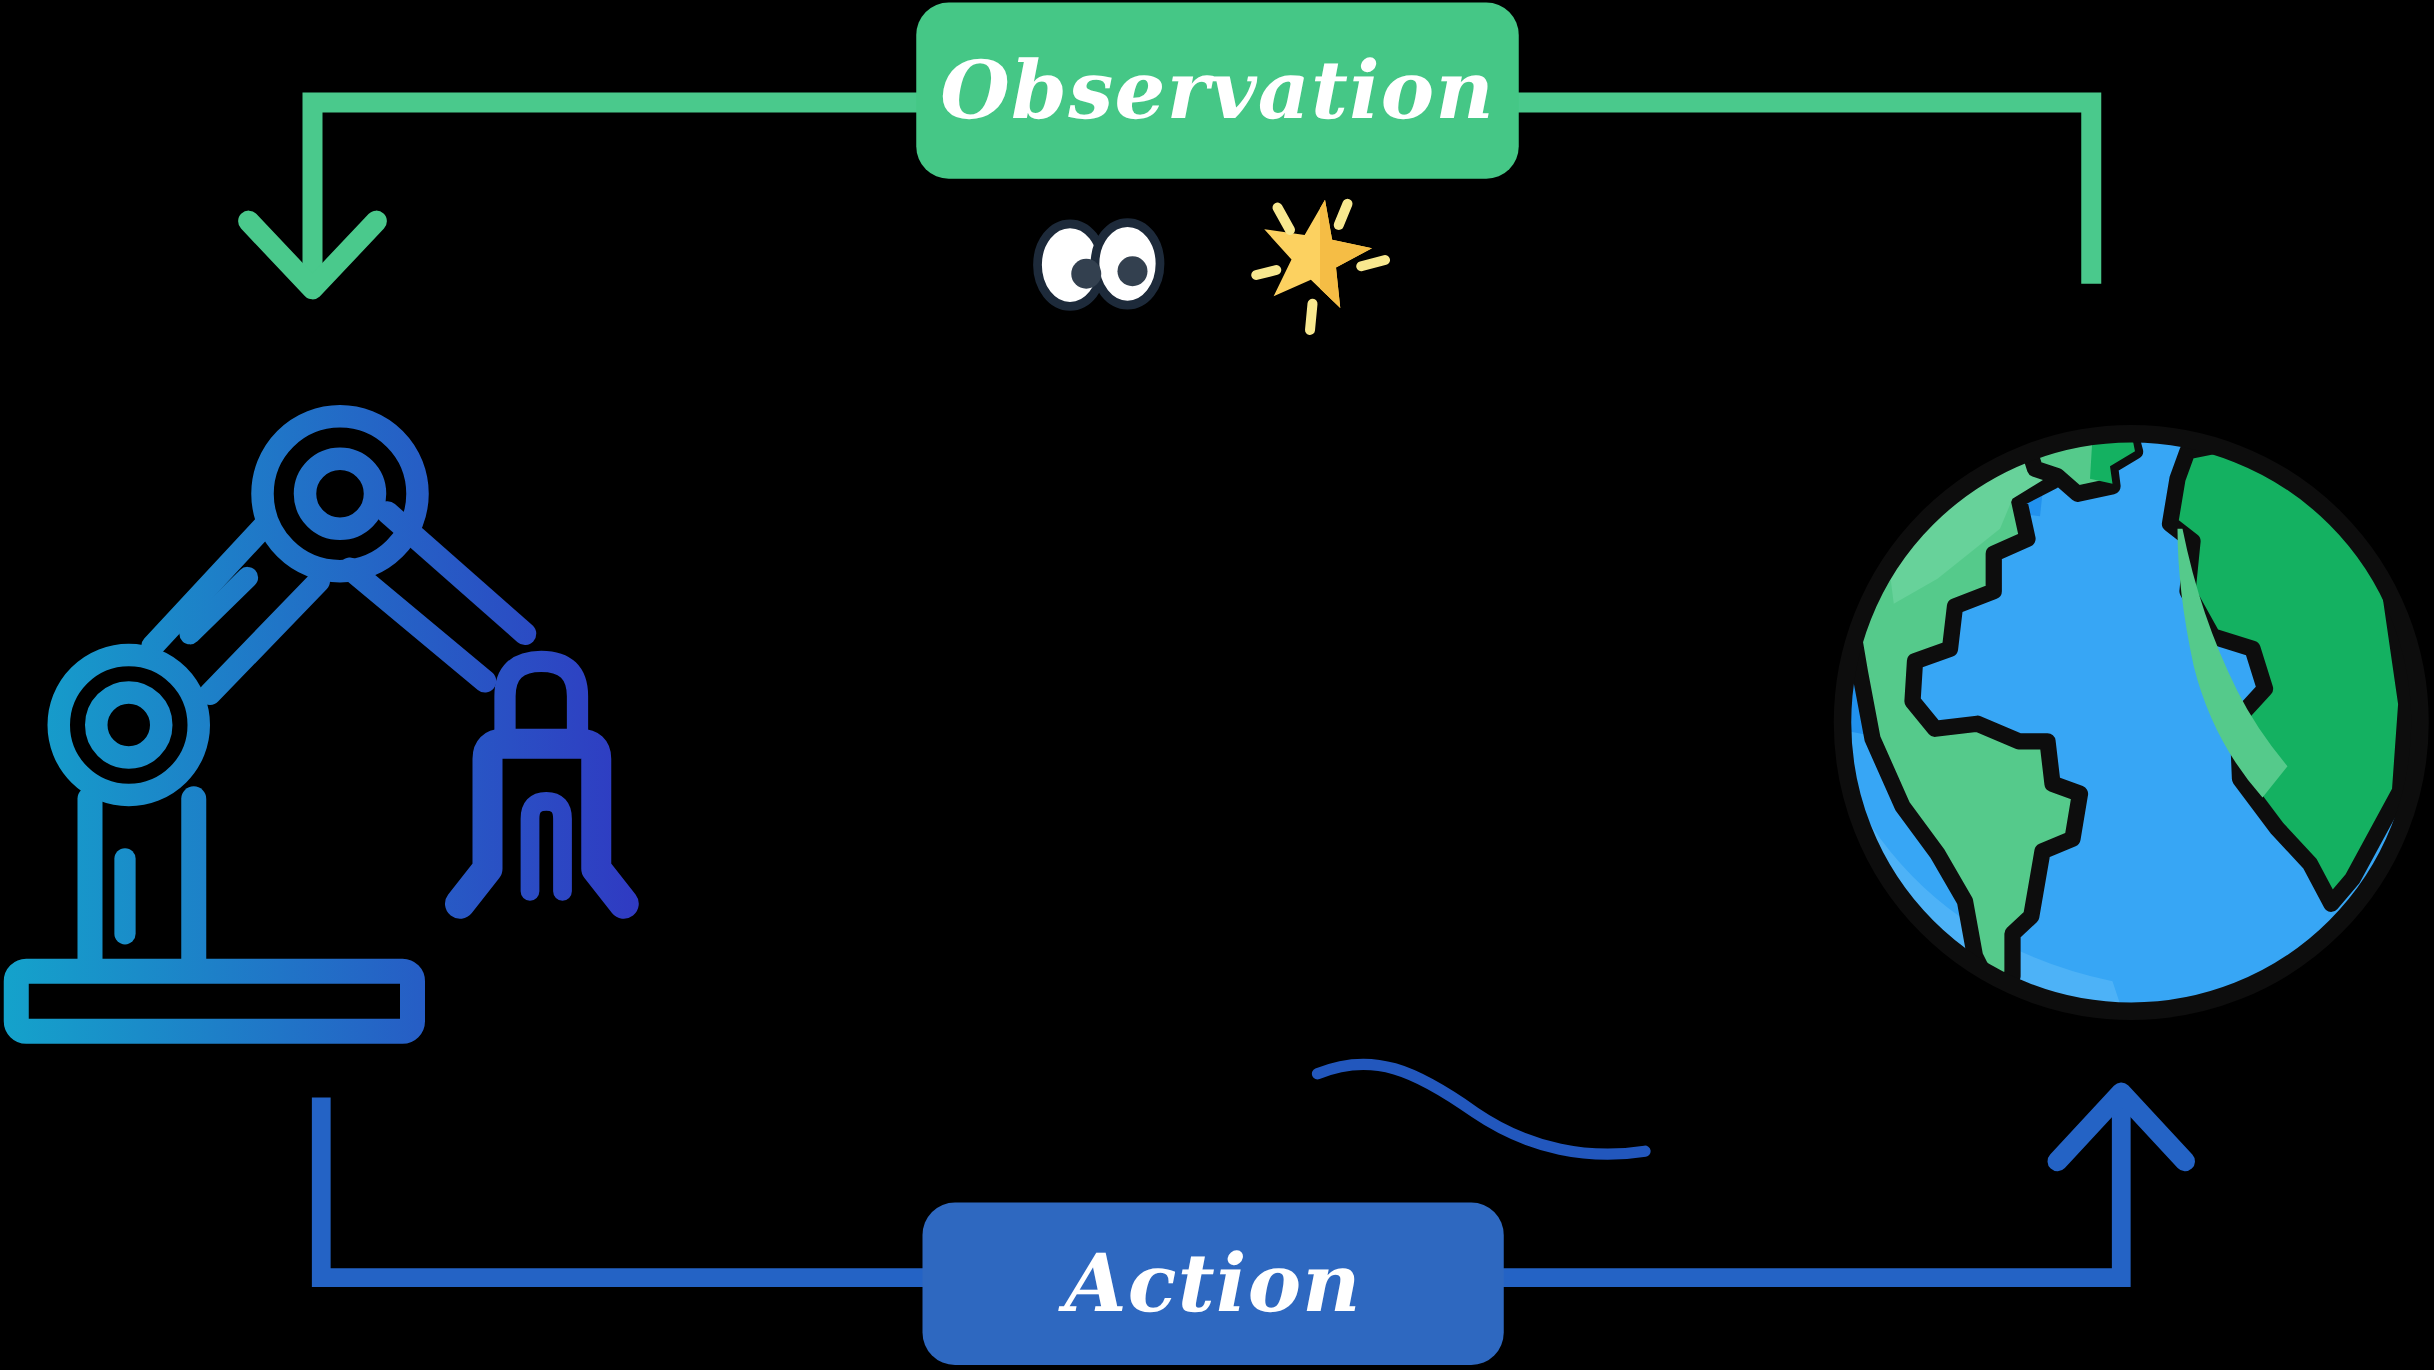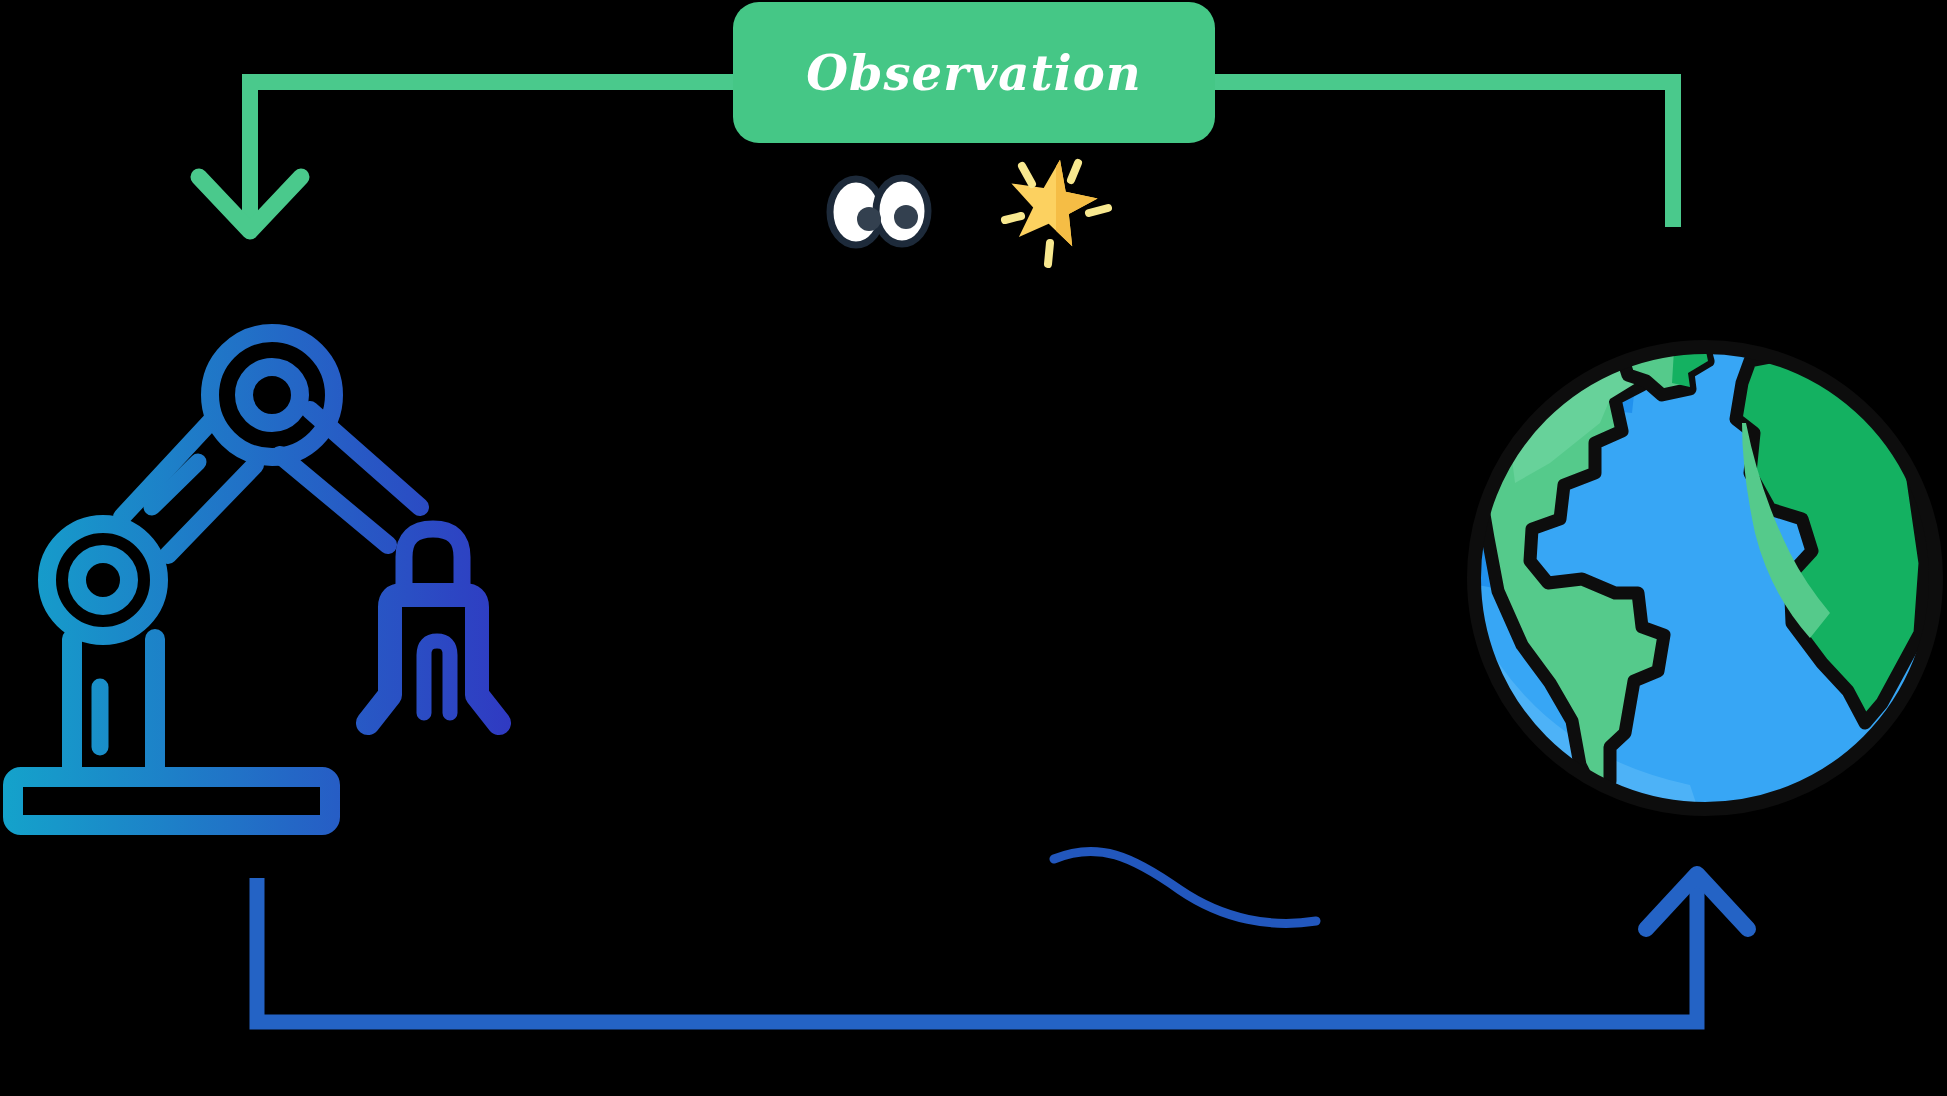--- a/index.html
+++ b/index.html
@@ -10,21 +10,21 @@
     overflow:hidden;
     font-family:"DejaVu Serif", serif;
   }
   .layer{position:absolute;top:0;left:0;}
   .label-box{
     position:absolute;
     display:flex;align-items:center;justify-content:center;
     border-radius:26px;
     color:var(--label-text,#fff);
     font-style:italic;font-weight:bold;
-    font-size:48px;letter-spacing:1px;
+    font-size:64px;letter-spacing:1px;
     z-index:5;
   }
   .obs-box{left:733px;top:2px;width:482px;height:141px;background:var(--observation-green,#45c786);}
   .act-box{left:738px;top:962px;width:465px;height:130px;background:var(--action-blue-box,#2e68c0);}
   .icon{position:absolute;}
 </style>
 </head>
 <body>
 
 <div class="canvas">
@@ -120,14 +120,17 @@
       <path d="M78,20 L71,37"></path>
       <path d="M5,77 L21,73"></path>
       <path d="M89,70 L108,65"></path>
       <path d="M50,100 L48,121"></path>
     </g>
   </svg>
 
   <div class="label-box obs-box">
     <span>Observation</span>
   </div>
+  <div class="label-box act-box">
+    <span>Action</span>
+  </div>
 
 </div>
 
 </body></html>

